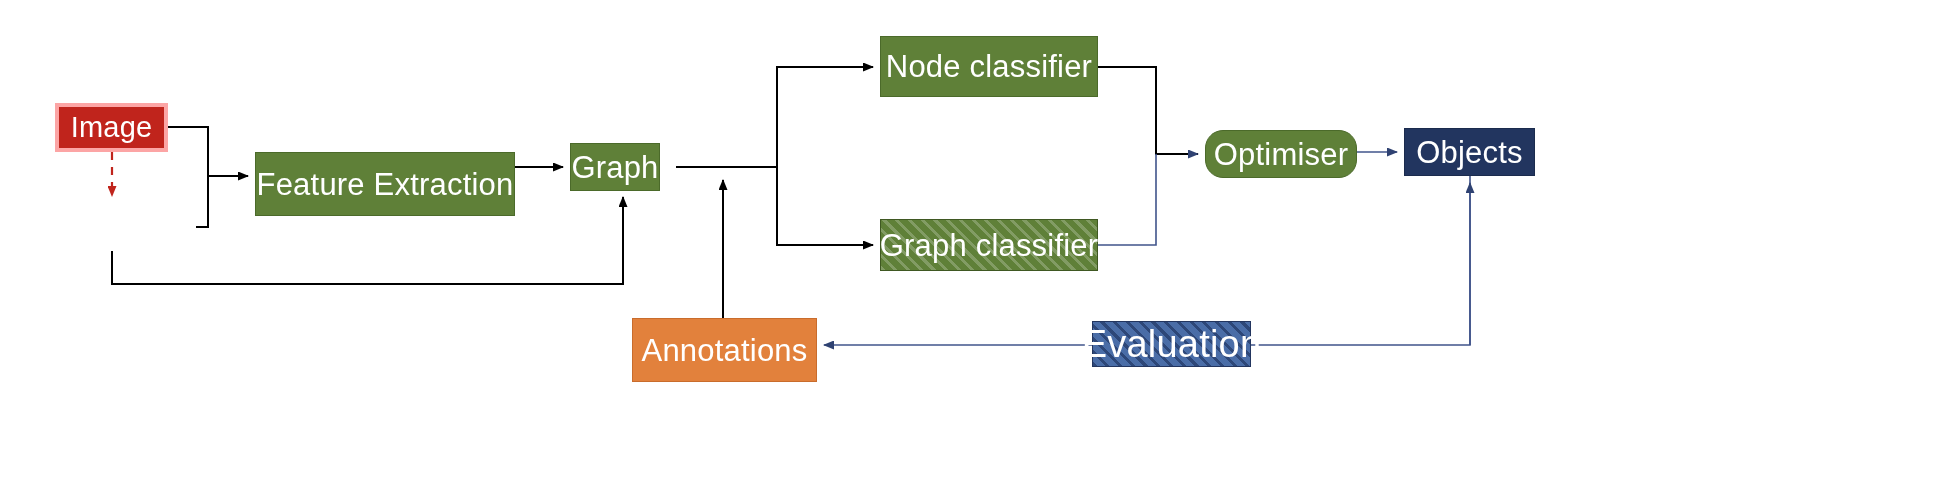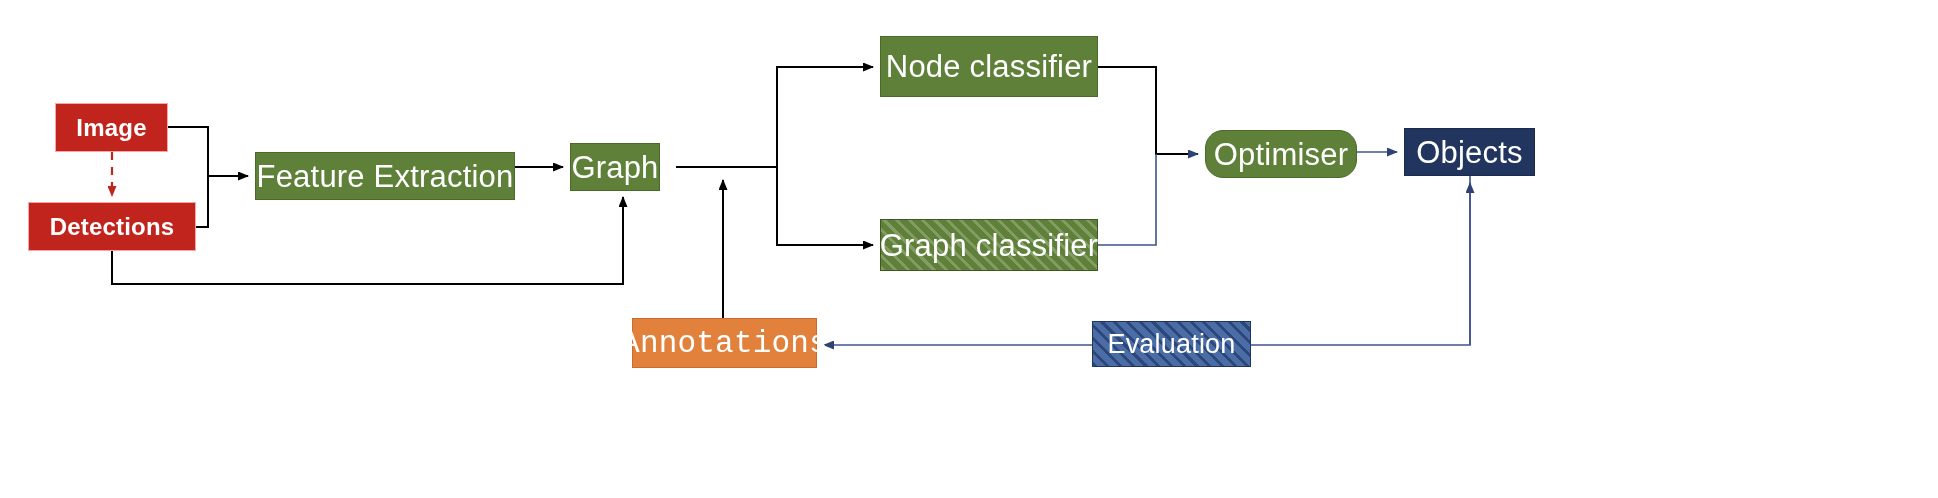--- a/index.html
+++ b/index.html
@@ -13,37 +13,37 @@
   .node{
     position:absolute;
     box-sizing:border-box;
     display:flex;align-items:center;justify-content:center;
     color:#ffffff;
     white-space:nowrap;
     letter-spacing:.2px;
     z-index:3;
   }
   .node .lbl{pointer-events:none;line-height:1;}
-  .n-red{background:#C0241C;border:1px solid #fca5a5;font-size:24px;font-weight:bold;}
+  .n-red{background:#C0241C;border:4px solid #fca5a5;font-size:29px;}
   .n-green{background:#5F8038;border:1px solid #4B6A2A;font-size:31px;}
   .n-navy{background:#22355F;border:1px solid #1B2B4D;font-size:31px;}
   .n-orange{background:#E2813C;border:1px solid #C96C2C;font-size:31px;}
   .n-green-hatch{
     background-color:#5F8038;
     background-image:repeating-linear-gradient(45deg,
       rgba(255,255,255,0.22) 0px, rgba(255,255,255,0.22) 3px,
       rgba(255,255,255,0) 3px, rgba(255,255,255,0) 9px);
     border:1px solid #3F5822;font-size:31px;
   }
   .n-blue-hatch{
     background-color:#4A6DA7;
     background-image:repeating-linear-gradient(45deg,
       rgba(22,40,82,0.55) 0px, rgba(22,40,82,0.55) 3px,
       rgba(22,40,82,0) 3px, rgba(22,40,82,0) 9px);
-    border:1px solid #22355F;font-size:27px;
+    border:1px solid #22355F;font-size:38px;
   }
   svg.wires{position:absolute;left:0;top:0;width:1938px;height:498px;z-index:1;}
 </style>
 </head>
 <body>
 
 <div id="canvas">
 
   <svg class="wires" viewBox="0 0 1938 498" xmlns="http://www.w3.org/2000/svg">
     <defs>
@@ -82,25 +82,22 @@
     <path d="M1470,176 L1470,345 L1251,345" fill="none" stroke="#40548B" stroke-width="1.6"></path>
     <path d="M1470,345 L1470,183" fill="none" stroke="#40548B" stroke-width="1.6" marker-end="url(#ah-blue)"></path>
 
     <path d="M1092,345 L824,345" fill="none" stroke="#40548B" stroke-width="1.6" marker-end="url(#ah-blue)"></path>
   </svg>
 
   <div class="node n-red" style="left:55px;top:103px;width:113px;height:49px;">
     <span class="lbl">Image</span>
   </div>
 
-  <div class="node n-red" style="left:28px;top:202px;width:168px;height:49px;">
-    <span class="lbl">Detections</span>
-  </div>
 
-  <div class="node n-green" style="left:255px;top:152px;width:260px;height:48px;">
+  <div class="node n-green" style="left:255px;top:152px;width:260px;height:64px;">
     <span class="lbl">Feature Extraction</span>
   </div>
 
   <div class="node n-green" style="left:570px;top:143px;width:90px;height:48px;">
     <span class="lbl">Graph</span>
   </div>
 
   <div class="node n-green" style="left:880px;top:36px;width:218px;height:61px;text-align:right;">
     <span class="lbl">Node classifier</span>
   </div>
@@ -110,21 +107,21 @@
   </div>
 
   <div class="node n-green" style="left:1205px;top:130px;width:152px;height:48px;border-radius:18px;">
     <span class="lbl">Optimiser</span>
   </div>
 
   <div class="node n-navy" style="left:1404px;top:128px;width:131px;height:48px;">
     <span class="lbl">Objects</span>
   </div>
 
-  <div class="node n-orange" style="left:632px;top:318px;width:185px;height:50px;font-family:Liberation Mono, monospace;">
+  <div class="node n-orange" style="left:632px;top:318px;width:185px;height:64px;">
     <span class="lbl">Annotations</span>
   </div>
 
   <div class="node n-blue-hatch" style="left:1092px;top:321px;width:159px;height:46px;">
     <span class="lbl">Evaluation</span>
   </div>
 
 </div>
 
 </body></html>

